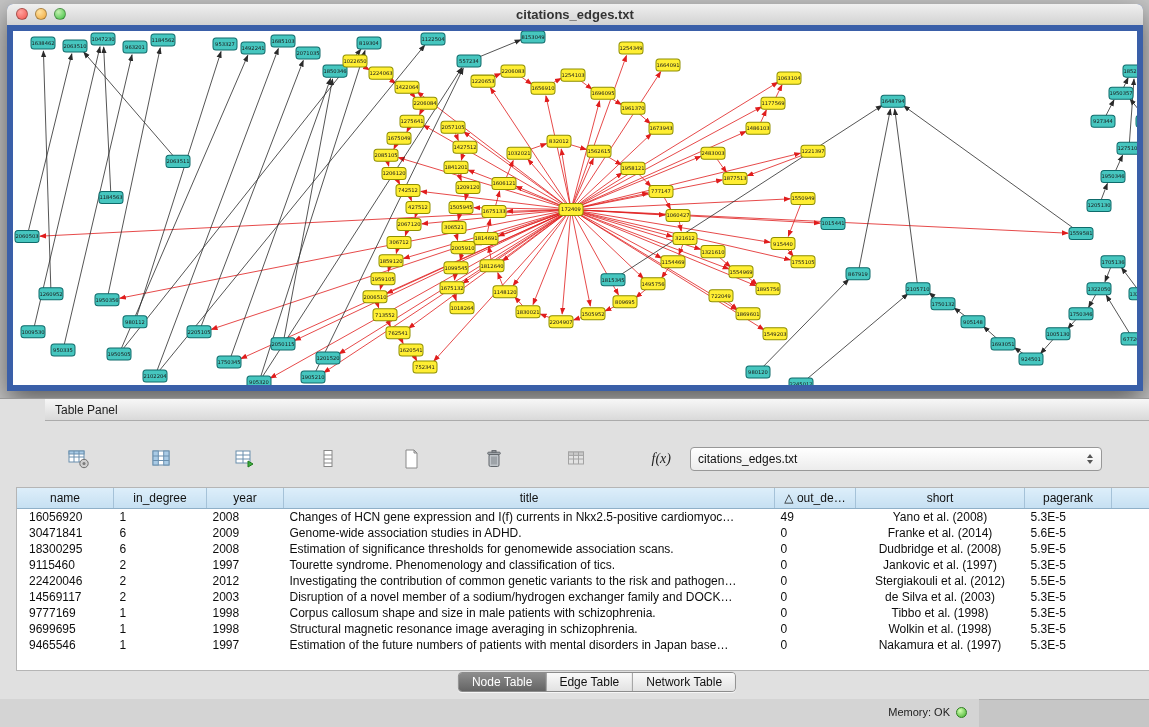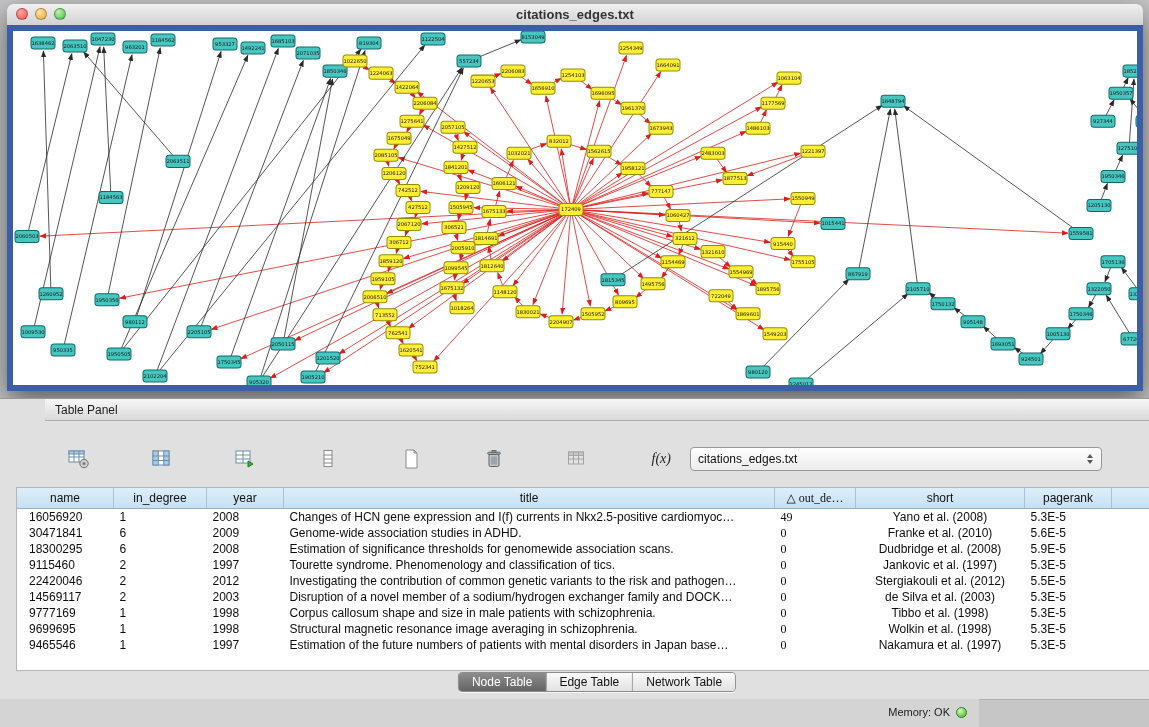--- a/index.html
+++ b/index.html
@@ -81,21 +81,21 @@
     border-right:1px solid #a5c2d8;border-bottom:1px solid #8fb0c8;
     overflow:hidden;white-space:nowrap;
   }
   table.data td{
     height:16px;font-size:12px;color:#0d0d0d;padding:0 6px;
     overflow:hidden;white-space:nowrap;text-overflow:clip;
   }
   table.data td:nth-child(1){padding-left:12px;}
   table.data td:nth-child(6){text-align:center;}
   th.c0,td.c0{width:94px;} th.c1,td.c1{width:90px;} th.c2,td.c2{width:74px;}
-  th.c3,td.c3{width:488px;} th.c4,td.c4{width:78px;font-family:Liberation Serif, serif;} th.c5,td.c5{width:166px;}
+  th.c3,td.c3{width:488px;} th.c4,td.c4{width:78px;} th.c5,td.c5{width:166px;}
   th.c6,td.c6{width:84px;} th.cf,td.cf{width:auto;}
   .vscroll{
     position:absolute;right:0;top:19px;bottom:0;width:14px;
     background:#f3f3f3;border-left:1px solid #dcdcdc;
   }
   .vscroll .thumb{
     position:absolute;left:2px;top:2px;width:9px;height:58px;border-radius:5px;
     background:linear-gradient(90deg,#c3cfdb,#9fb4c6);border:1px solid #93a7ba;
   }
 
@@ -934,21 +934,21 @@
             <td class="c5">Yano et al. (2008)</td>
             <td class="c6">5.3E-5</td>
             <td class="cf"></td>
           </tr>
           <tr>
             <td class="c0">30471841</td>
             <td class="c1">6</td>
             <td class="c2">2009</td>
             <td class="c3">Genome-wide association studies in ADHD.</td>
             <td class="c4">0</td>
-            <td class="c5">Franke et al. (2010)</td>
+            <td class="c5">Franke et al. (2014)</td>
             <td class="c6">5.6E-5</td>
             <td class="cf"></td>
           </tr>
           <tr>
             <td class="c0">18300295</td>
             <td class="c1">6</td>
             <td class="c2">2008</td>
             <td class="c3">Estimation of significance thresholds for genomewide association scans.</td>
             <td class="c4">0</td>
             <td class="c5">Dudbridge et al. (2008)</td>

